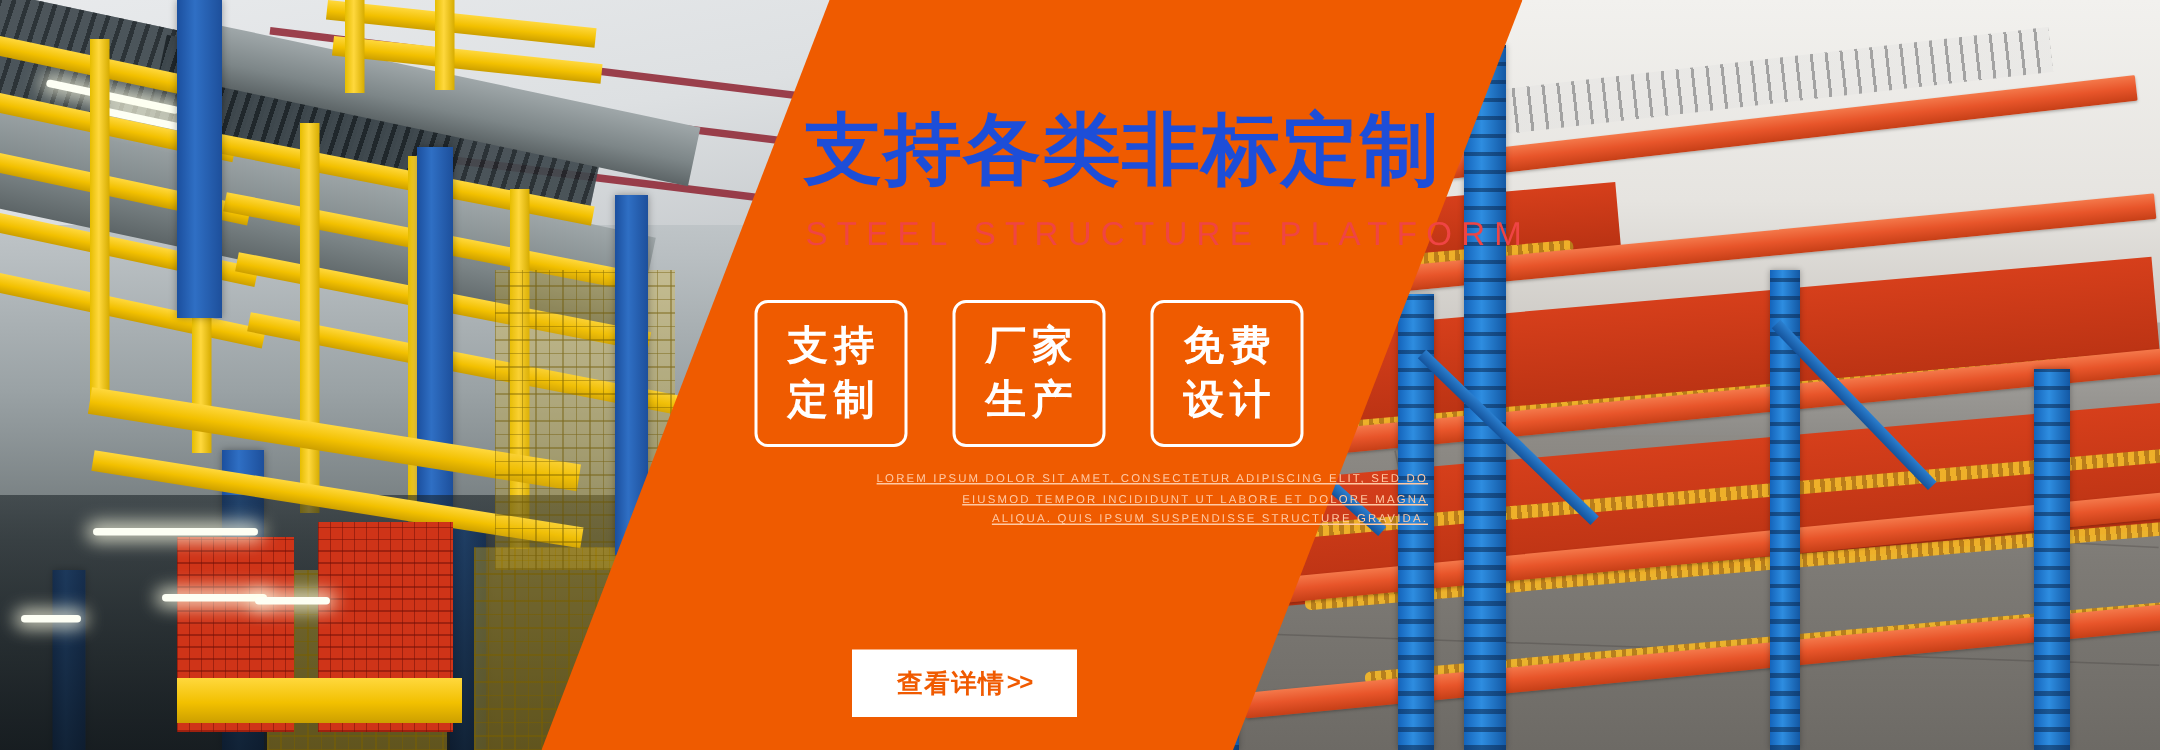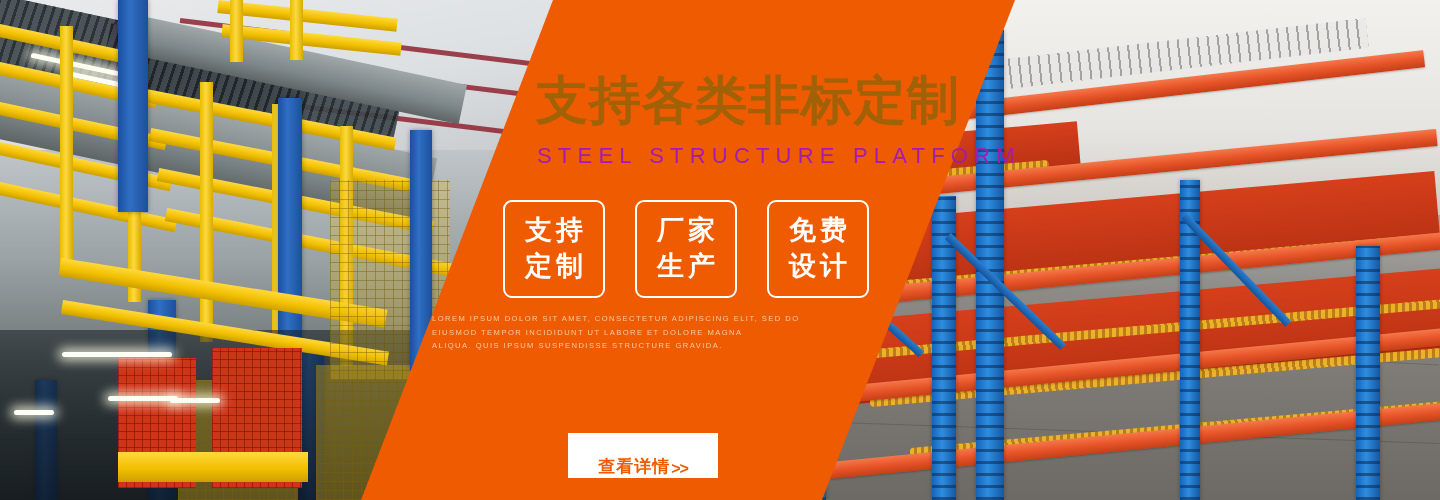--- a/index.html
+++ b/index.html
@@ -176,30 +176,30 @@
     color: #ffffff;
   }
   .headline {
     position: absolute;
     left: 536px; top: 74px;
     font-size: 52px;
     font-weight: bold;
     letter-spacing: 1px;
     line-height: 1;
     white-space: nowrap;
-    color: #a16207;
+    color: #1d4ed8;
   }
   .subhead {
     position: absolute;
     left: 537px; top: 145px;
     font-size: 22px;
     letter-spacing: 6.2px;
     line-height: 1;
     white-space: nowrap;
-    color: #a21caf;
+    color: #ef4444;
   }
 
   .badges {
     position: absolute;
     left: 503px; top: 200px;
     display: flex;
     gap: 30px;
   }
   .badge {
     width: 102px;
@@ -220,36 +220,37 @@
     line-height: 1.32;
     text-indent: 4px;
     white-space: nowrap;
     color: #ffffff;
   }
 
   .lorem {
     position: absolute;
     left: 432px; top: 312px;
     width: 520px;
-    text-align: left;
+    text-align: right;
     font-size: 7.6px;
     letter-spacing: 1.45px;
     line-height: 13.5px;
     color: #ffc9a4;
     white-space: nowrap;
+    text-decoration: underline;
   }
 
   .cta {
     position: absolute;
     left: 568px; top: 433px;
     width: 150px;
     height: 45px;
     background: #ffffff;
     display: flex;
-    align-items: flex-end;
+    align-items: center;
     justify-content: center;
     cursor: pointer;
     box-sizing: border-box;
   }
   .cta-text {
     font-size: 17px;
     font-weight: bold;
     letter-spacing: 1px;
     color: #f05a00;
     white-space: nowrap;

